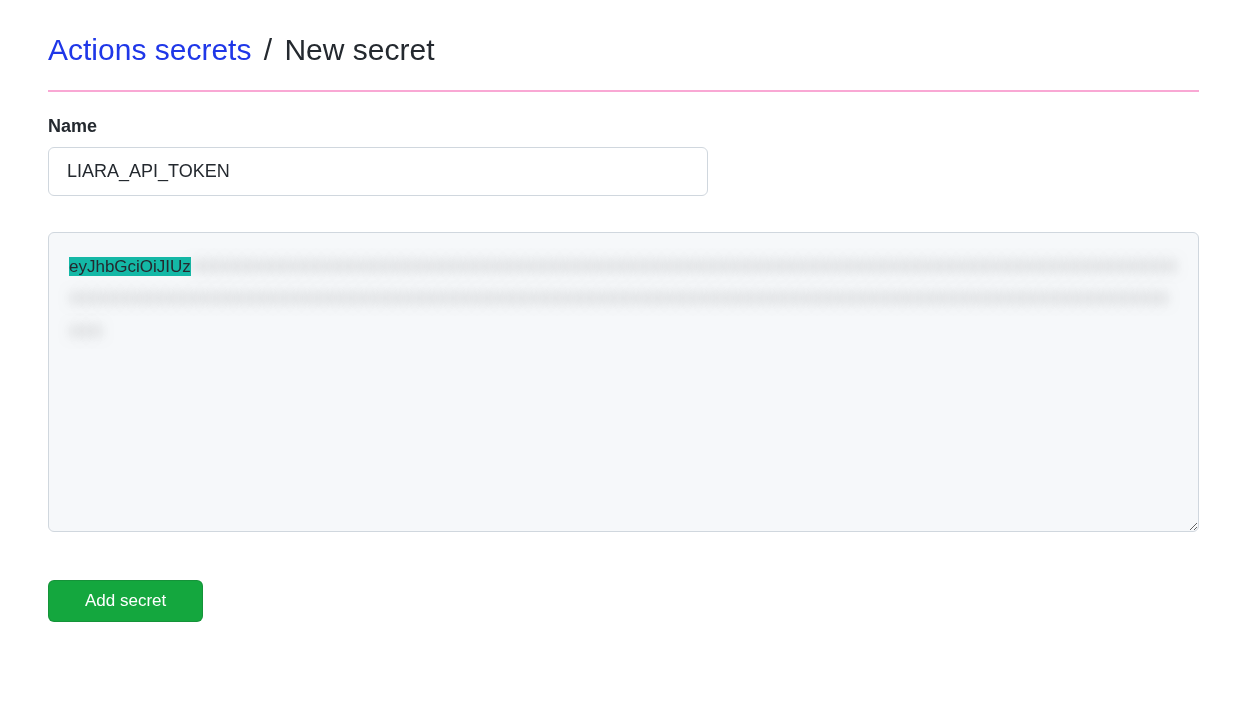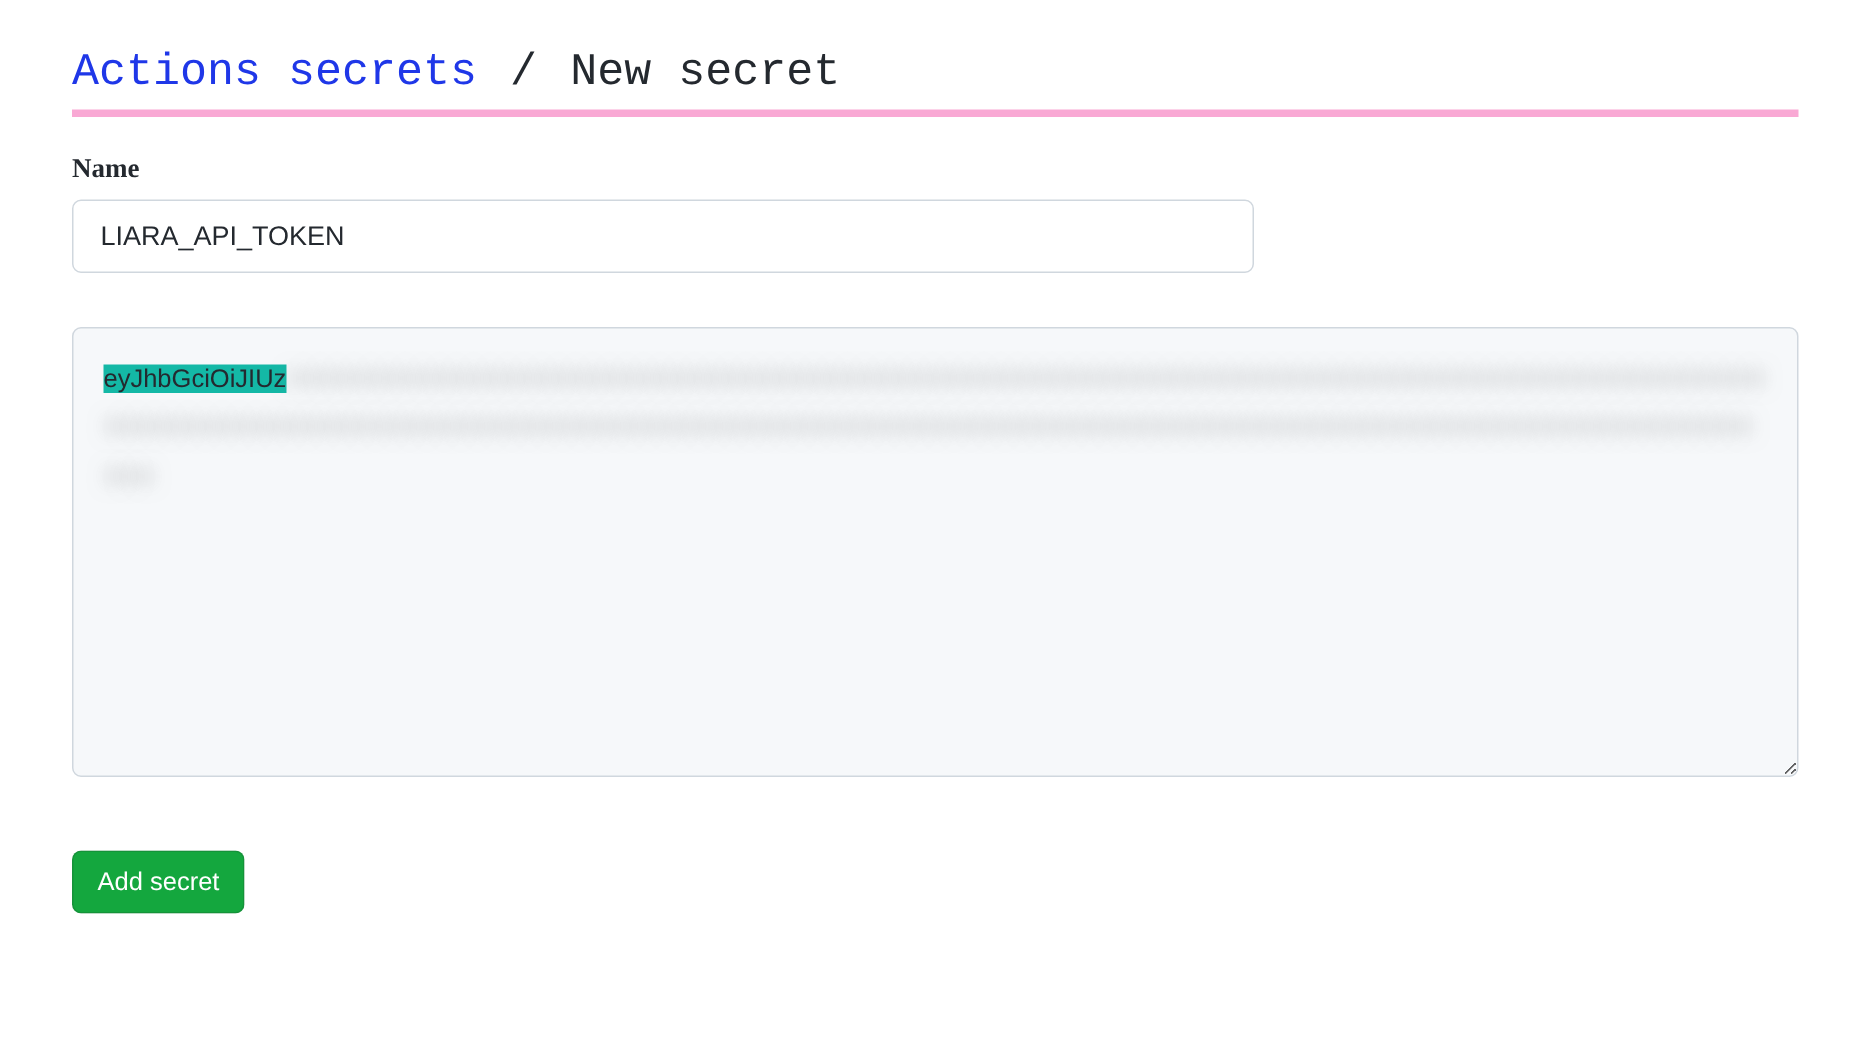--- a/index.html
+++ b/index.html
@@ -7,24 +7,23 @@
       margin: 0;
       padding: 0;
     }
     body {
       font-family: -apple-system, BlinkMacSystemFont, "Segoe UI", Helvetica, Arial, sans-serif;
       background: #ffffff;
       color: #24292f;
       padding: 30px 48px;
     }
     .page-header {
-      padding-bottom: 4px;
-      border-bottom: 5px solid #f9a8d4;
+      padding-bottom: 21px;
+      border-bottom: 2px solid #f9a8d4;
       margin-bottom: 24px;
-      font-family: Liberation Mono, monospace;
     }
     .page-title {
       font-size: 30px;
       font-weight: 400;
       line-height: 1.3;
     }
     .breadcrumb-link {
       color: #1f37e8;
       text-decoration: none;
       cursor: pointer;
@@ -38,24 +37,23 @@
     }
     .form-group {
       margin-bottom: 36px;
     }
     .form-label {
       display: block;
       font-size: 18px;
       font-weight: 600;
       color: #24292f;
       margin-bottom: 10px;
-      font-family: Liberation Serif, serif;
     }
     .text-input {
-      width: 788px;
+      width: 660px;
       max-width: 100%;
       padding: 10px 18px;
       font-size: 18px;
       line-height: 1.5;
       color: #24292f;
       background: #ffffff;
       border: 1px solid #d0d7de;
       border-radius: 6px;
       font-family: inherit;
     }
@@ -93,21 +91,21 @@
     }
     .blurred-segment {
       display: inline;
       color: transparent;
       text-shadow: 0 0 12px rgba(120,120,120,0.55);
       user-select: none;
       word-break: break-all;
     }
     .btn-primary {
       display: inline-block;
-      padding: 10px 16px;
+      padding: 10px 36px;
       font-size: 17px;
       font-weight: 400;
       color: #ffffff;
       background: #14a73e;
       border: 1px solid rgba(27,31,36,0.15);
       border-radius: 6px;
       cursor: pointer;
       font-family: inherit;
       margin-top: 8px;
     }

